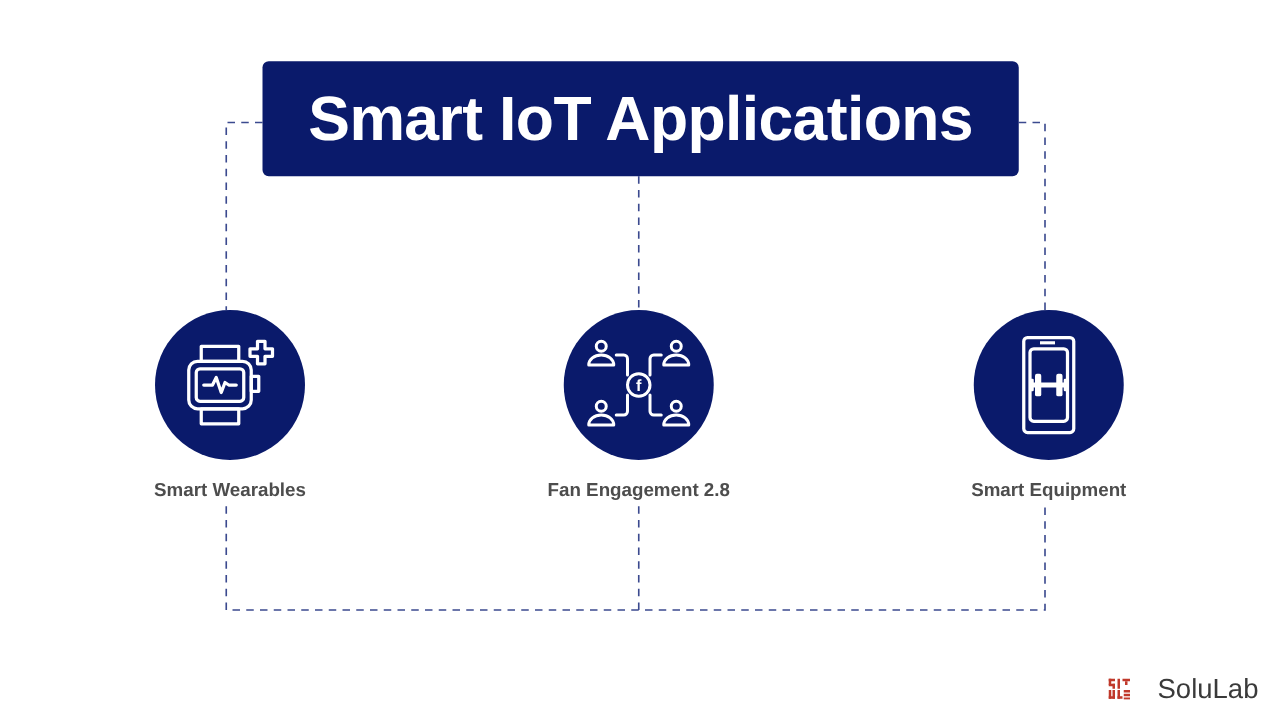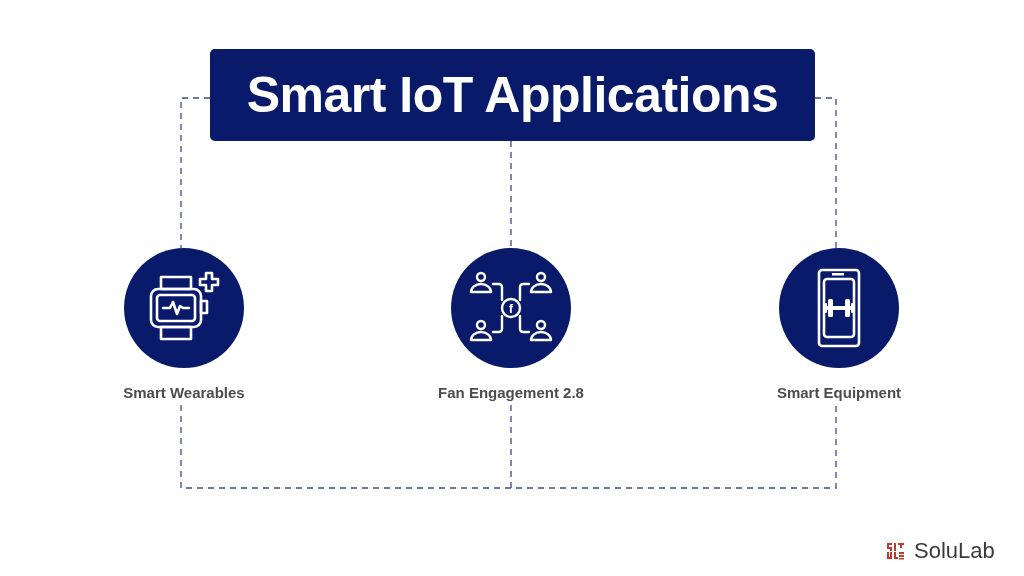--- a/index.html
+++ b/index.html
@@ -19,21 +19,21 @@
     }
     .node { position: absolute; width: 240px; text-align: center; }
     .node .circle {
       width: 120px; height: 120px; border-radius: 50%; background: #0a1a6b;
       margin: 0 auto; display: flex; align-items: center; justify-content: center;
     }
     .node .label {
       margin-top: 16px; font-size: 15px; font-weight: 700; color: #4d4d4d;
     }
     .logo {
-      position: absolute; left: 886px; top: 538px; display: flex; align-items: center; gap: 8px;
+      position: absolute; left: 886px; top: 538px; display: flex; align-items: center; gap: 20px;
     }
     .logo .name { font-size: 22px; color: #3a3a3a; }
   </style>
 </head>
 <body>
 
 <svg class="connectors" viewBox="0 0 1024 576">
   <g fill="none" stroke="#3b4a8f" stroke-width="1.3" stroke-dasharray="6,5">
     <path d="M210 98 H181 V248"></path>
     <path d="M815 98 H836 V248"></path>

